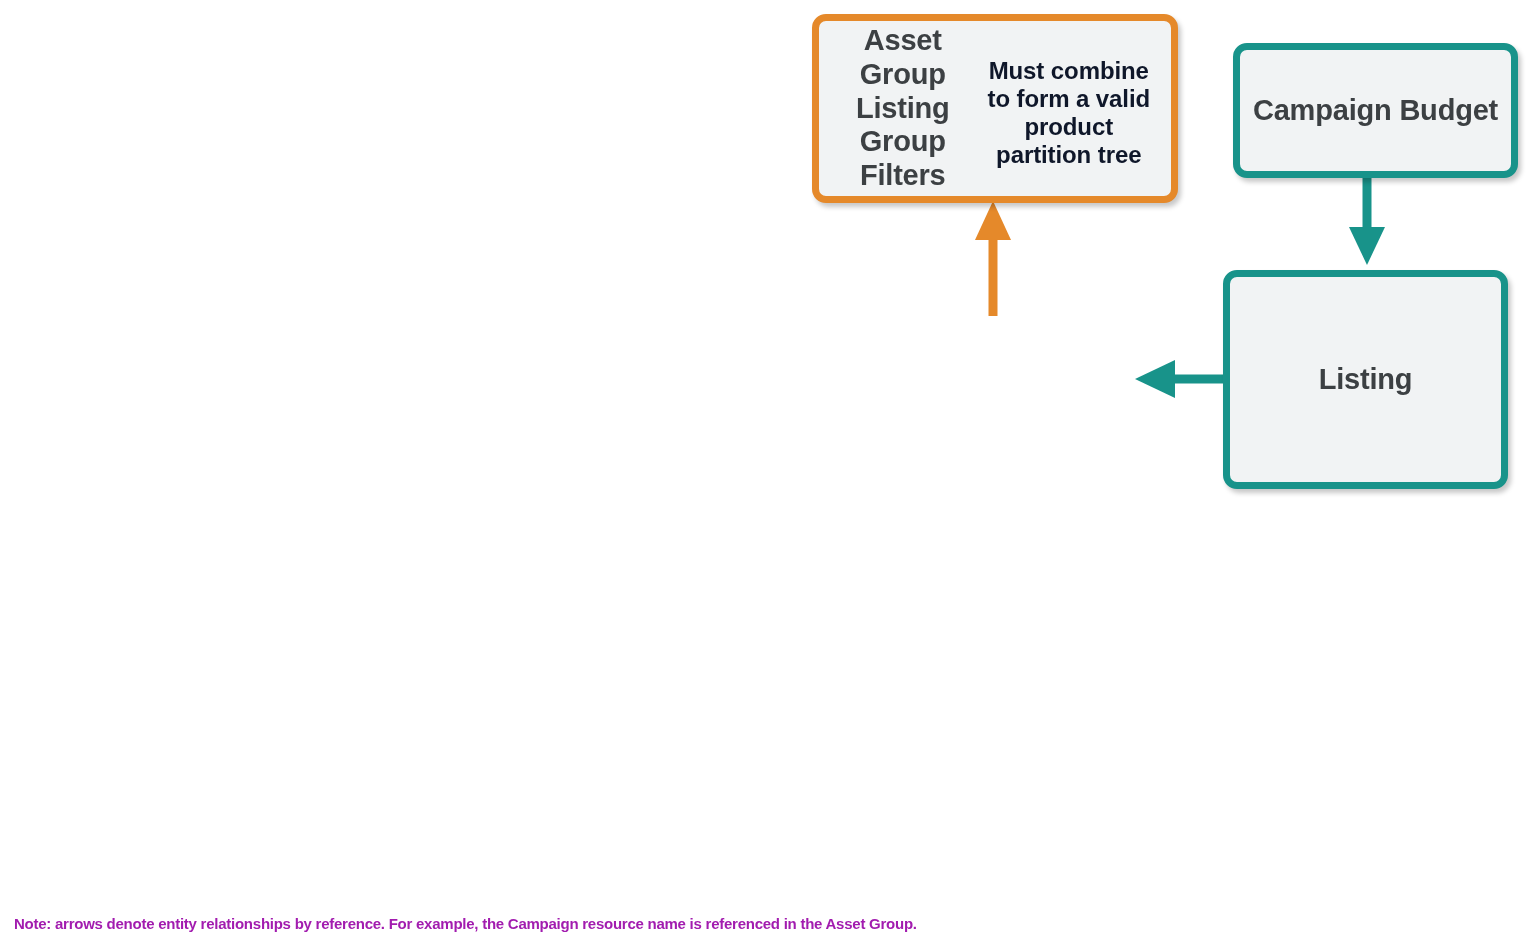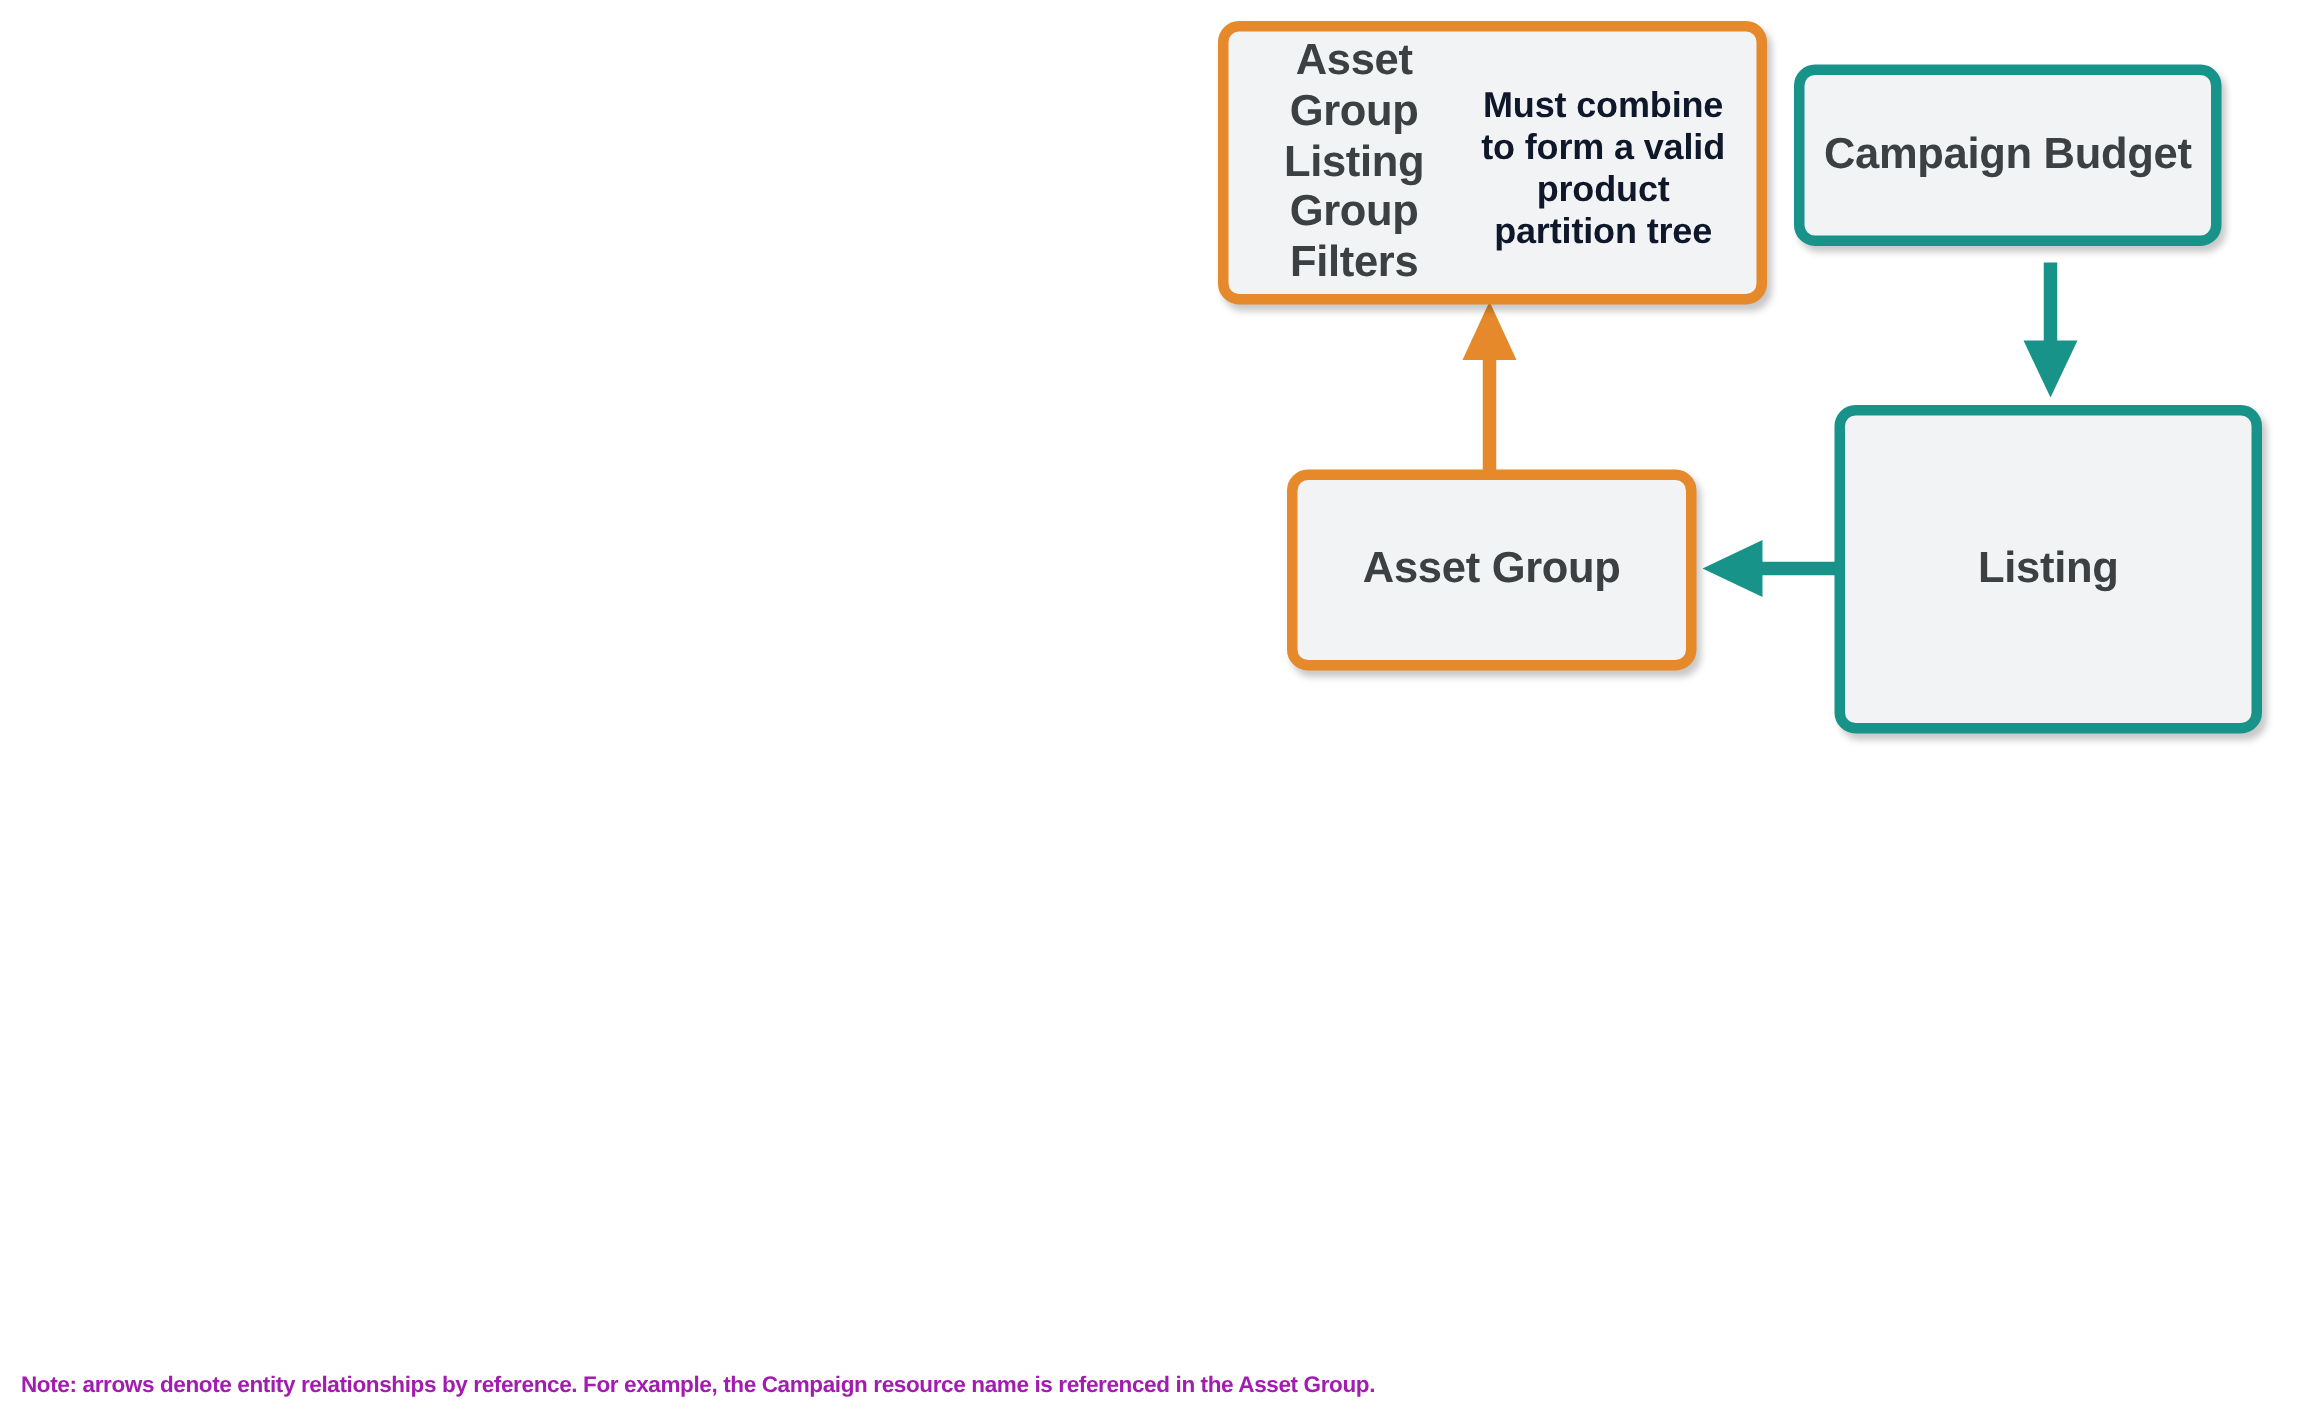--- a/index.html
+++ b/index.html
@@ -54,21 +54,21 @@
   }
 
   
   #node-listing-group-filters {
     left: 812px; top: 14px; width: 366px; height: 189px;
   }
   #node-listing-group-filters .title { font-size: 29px; }
   #node-listing-group-filters .subtitle { font-size: 24px; margin-top: 9px; }
 
   #node-campaign-budget {
-    left: 1196px; top: 43px; width: 285px; height: 121px;
+    left: 1233px; top: 43px; width: 285px; height: 135px;
   }
   #node-campaign-budget .title { font-size: 29px; }
 
   #node-asset-group {
     left: 858px; top: 313px; width: 273px; height: 134px;
   }
   #node-asset-group .title { font-size: 29px; }
 
   #node-campaign {
     left: 1223px; top: 270px; width: 285px; height: 219px;
@@ -121,23 +121,20 @@
 
   <div class="node orange" id="node-listing-group-filters">
     <div class="title">Asset Group Listing Group Filters</div>
     <div class="subtitle">Must combine to form a valid product partition tree</div>
   </div>
 
   <div class="node teal" id="node-campaign-budget">
     <div class="title">Campaign Budget</div>
   </div>
 
-  <div class="node orange" id="node-asset-group">
-    <div class="title">Asset Group</div>
-  </div>
 
   <div class="node teal" id="node-campaign">
     <div class="title">Listing</div>
   </div>
 
   <div id="note">Note: arrows denote entity relationships by reference. For example, the Campaign resource name is referenced in the Asset Group.</div>
 
 </div>
 
 </body></html>

